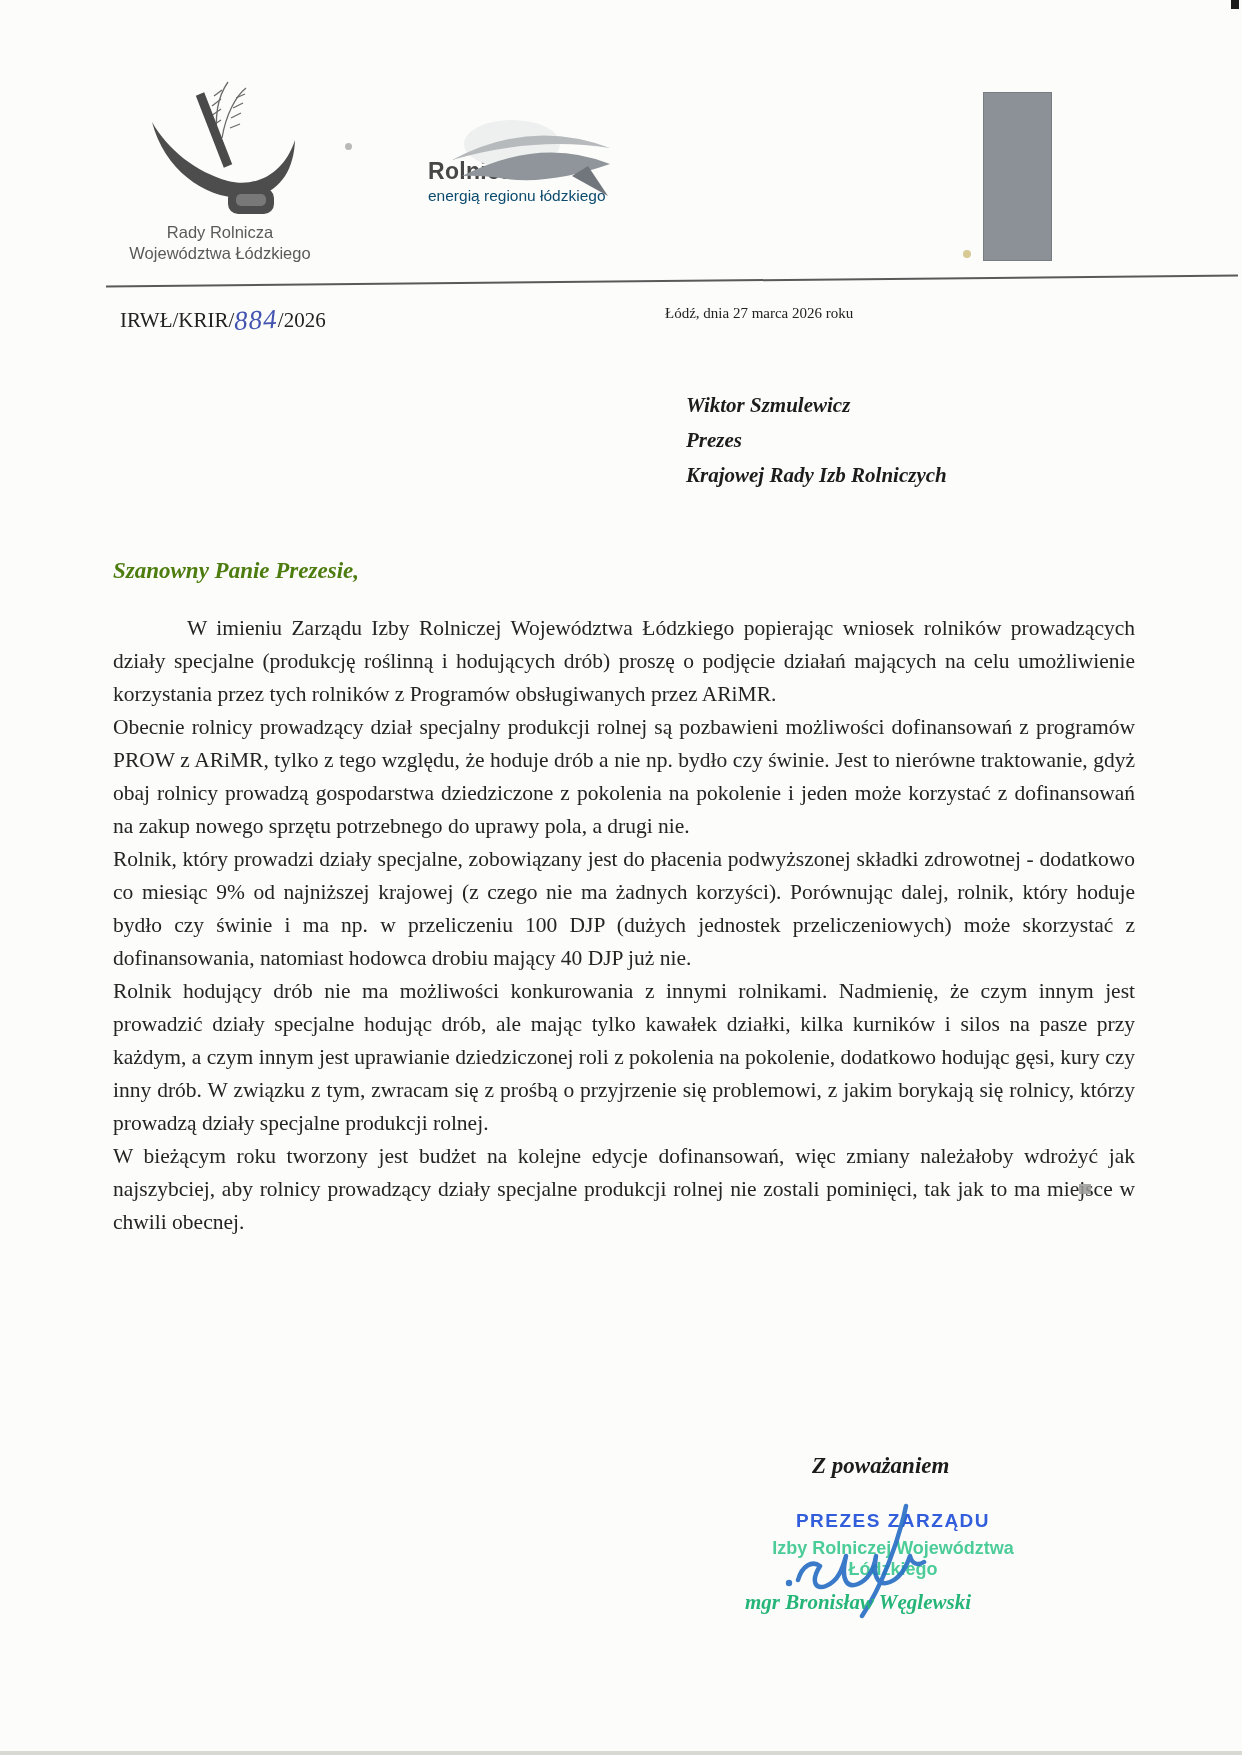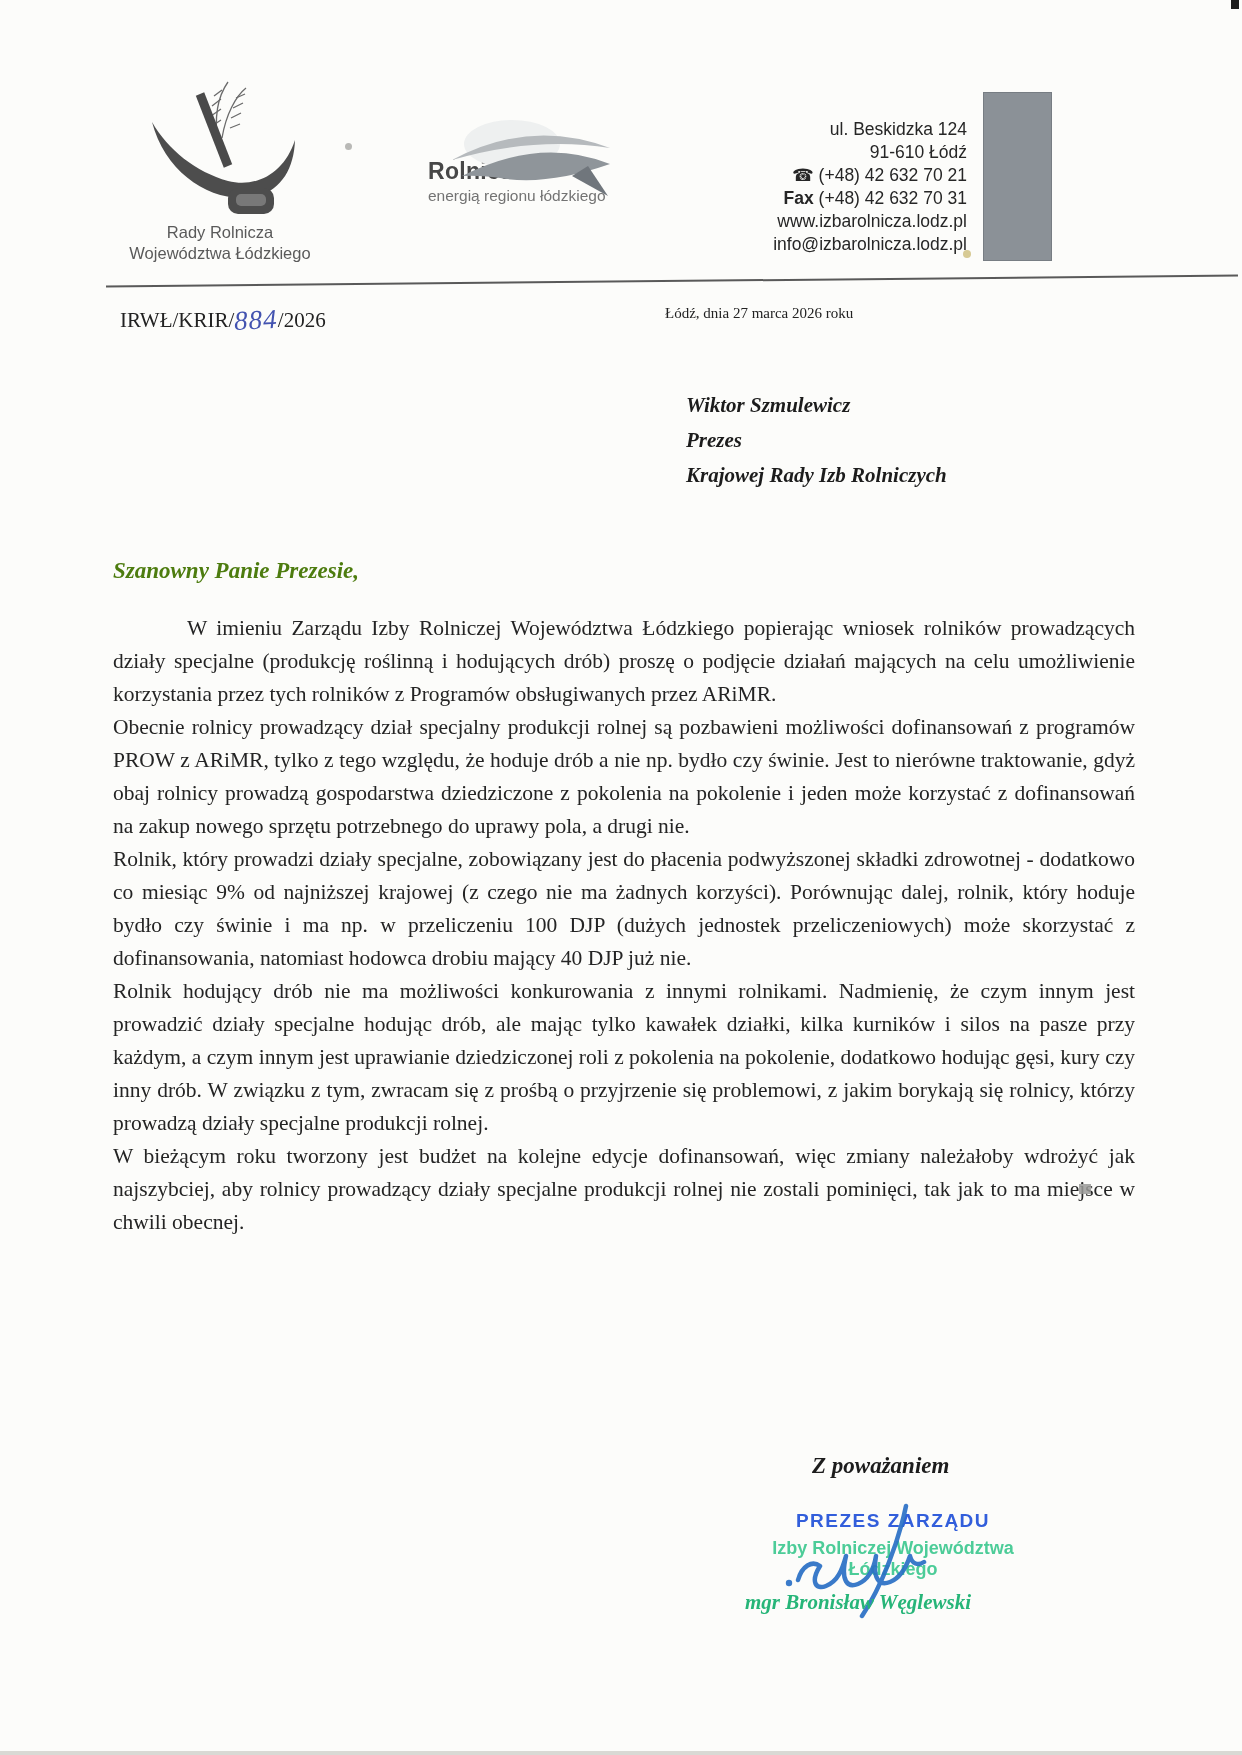--- a/index.html
+++ b/index.html
@@ -21,21 +21,21 @@
     font-size:16.5px;line-height:21px;color:#5a5a5a;
   }
   .brand-title{
     left:428px;top:158px;
     font-family:"Liberation Sans","DejaVu Sans",sans-serif;
     font-weight:bold;font-size:23px;color:#474747;letter-spacing:.3px;
   }
   .brand-subtitle{
     left:428px;top:187px;
     font-family:"Liberation Sans","DejaVu Sans",sans-serif;
-    font-size:15.5px;color:#737373;
+    font-size:15.5px;color:#0c4a6e;
   }
   .contact{
     left:600px;top:118px;width:367px;
     text-align:right;
     font-family:"Liberation Sans","DejaVu Sans",sans-serif;
     font-size:17.5px;line-height:23px;color:#262626;
   }
   .contact .bold{font-weight:bold;}
   .header-bar{
     left:983px;top:92px;width:67px;height:167px;
@@ -130,34 +130,20 @@
 
   <div class="abs brand-title">Rolnictwo</div>
   <div class="abs brand-subtitle">energią regionu łódzkiego</div>
   <svg class="abs" style="left:452px;top:112px;" width="160" height="105" viewBox="0 0 160 105">
     <ellipse cx="60" cy="32" rx="48" ry="24" fill="#eef0f0"></ellipse>
     <path d="M0 48 Q 78 6 158 36 Q 82 24 0 48 Z" fill="#b6babd"></path>
     <path d="M10 64 Q 88 24 158 52 Q 95 74 48 66 Q 26 63 10 64 Z" fill="#8f959a"></path>
     <path d="M120 64 L 156 84 L 136 54 Z" fill="#70767c"></path>
   </svg>
 
-  <div class="abs contact">
-    <div>ul. Beskidzka 124</div>
-    <div>91-610 Łódź</div>
-    <div>
-      <span class="bold">☎</span>
-      <span>(+48) 42 632 70 21</span>
-    </div>
-    <div>
-      <span class="bold">Fax</span>
-      <span>(+48) 42 632 70 31</span>
-    </div>
-    <div>www.izbarolnicza.lodz.pl</div>
-    <div>info@izbarolnicza.lodz.pl</div>
-  </div>
 
   <div class="abs header-bar"></div>
   <div class="abs header-rule"></div>
 
   <div class="abs ref-line">
     <span>IRWŁ/KRIR/</span><span class="ref-number">884</span><span>/2026</span>
   </div>
   <div class="abs date-line">Łódź, dnia 27 marca 2026 roku</div>
 
   <div class="abs recipient">

